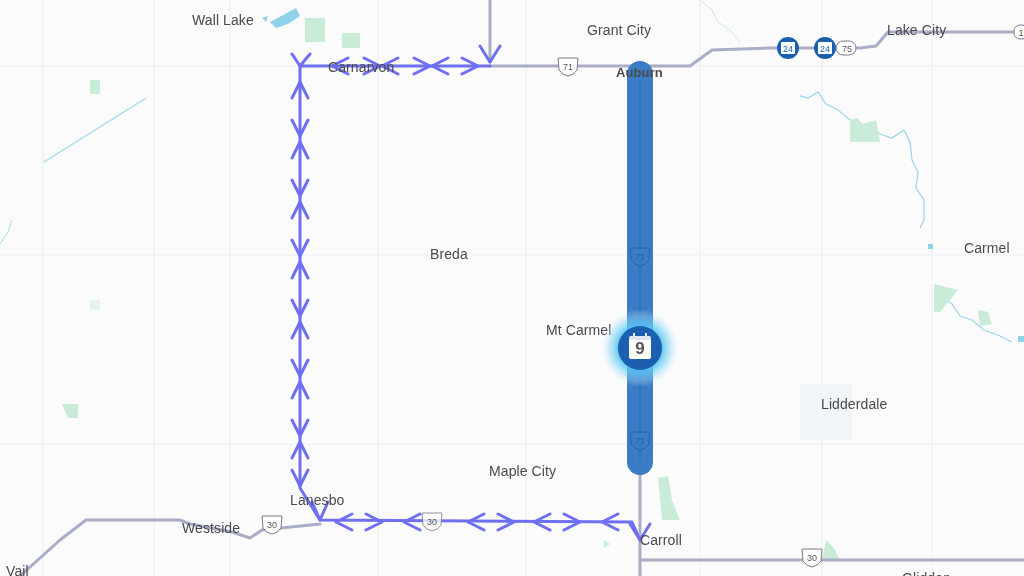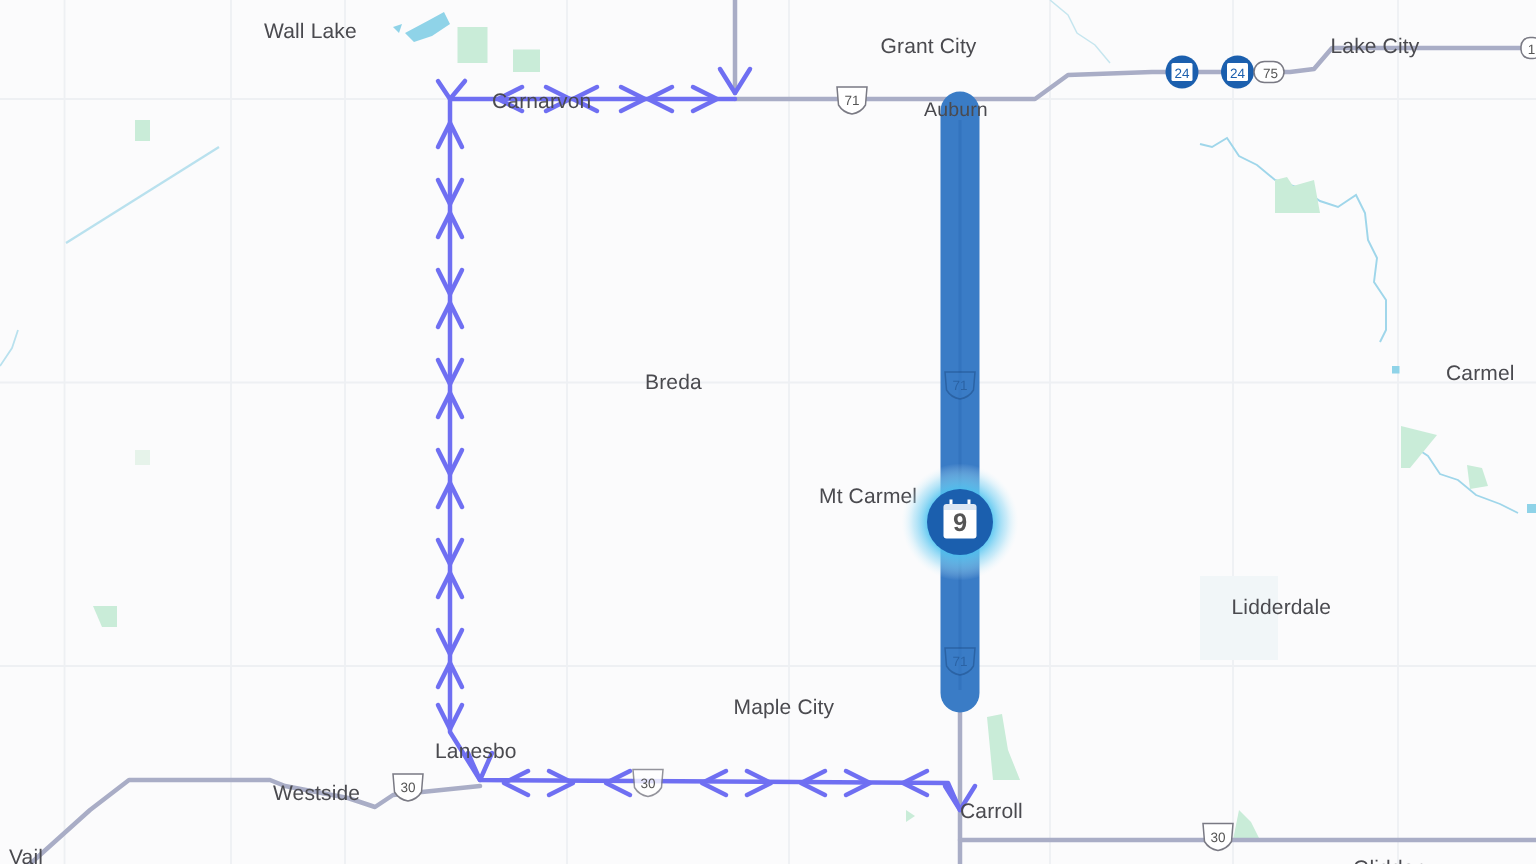--- a/index.html
+++ b/index.html
@@ -1,20 +1,20 @@
 <!DOCTYPE html>
 <html><head>
   <meta charset="utf-8">
   <style>
     html, body { margin: 0; padding: 0; }
     body { width: 1024px; height: 576px; overflow: hidden; background: #ffffff; font-family: "Liberation Sans", sans-serif; }
     #map { position: relative; width: 1024px; height: 576px; background: #fbfbfc; overflow: hidden; }
     #map svg.layer { position: absolute; left: 0; top: 0; width: 1024px; height: 576px; }
     .place { position: absolute; font-size: 14px; color: #4a4a4f; white-space: nowrap; letter-spacing: 0.1px; line-height: 16px; }
-    .place.small { font-size: 13px; }
+    .place.small { font-size: 13px; font-weight: bold; }
   </style>
 </head>
 <body>
 
 <div id="map">
 
   <svg class="layer" viewBox="0 0 1024 576">
 
     <g stroke="#eef0f3" stroke-width="1.2" fill="none">
       <line x1="0" y1="66" x2="1024" y2="66"></line>
@@ -160,21 +160,21 @@
     <g transform="translate(432,521)">
       <path d="M-10 -8 L10 -8 L9 4 Q6 9 0 10 Q-6 9 -9 4 Z" fill="#fff" stroke="#7a7a84" stroke-width="1" opacity="0.8"></path>
       <text x="0" y="4" font-size="9" text-anchor="middle" fill="#555" font-family="Liberation Sans, sans-serif">30</text>
     </g>
     <g transform="translate(812,557)">
       <path d="M-10 -8 L10 -8 L9 4 Q6 9 0 10 Q-6 9 -9 4 Z" fill="#fff" stroke="#7a7a84" stroke-width="1"></path>
       <text x="0" y="4" font-size="9" text-anchor="middle" fill="#555" font-family="Liberation Sans, sans-serif">30</text>
     </g>
   </svg>
 
-  <span class="place" style="left:176px;top:12px">Wall Lake</span>
+  <span class="place" style="left:192px;top:12px">Wall Lake</span>
   <span class="place" style="left:587px;top:22px">Grant City</span>
   <span class="place" style="left:887px;top:22px">Lake City</span>
   <span class="place" style="left:328px;top:59px">Carnarvon</span>
   <span class="place small" style="left:616px;top:65px">Auburn</span>
   <span class="place" style="left:430px;top:246px">Breda</span>
   <span class="place" style="left:964px;top:240px">Carmel</span>
   <span class="place" style="left:546px;top:322px">Mt Carmel</span>
   <span class="place" style="left:821px;top:396px">Lidderdale</span>
   <span class="place" style="left:489px;top:463px">Maple City</span>
   <span class="place" style="left:290px;top:492px">Lanesbo</span>

